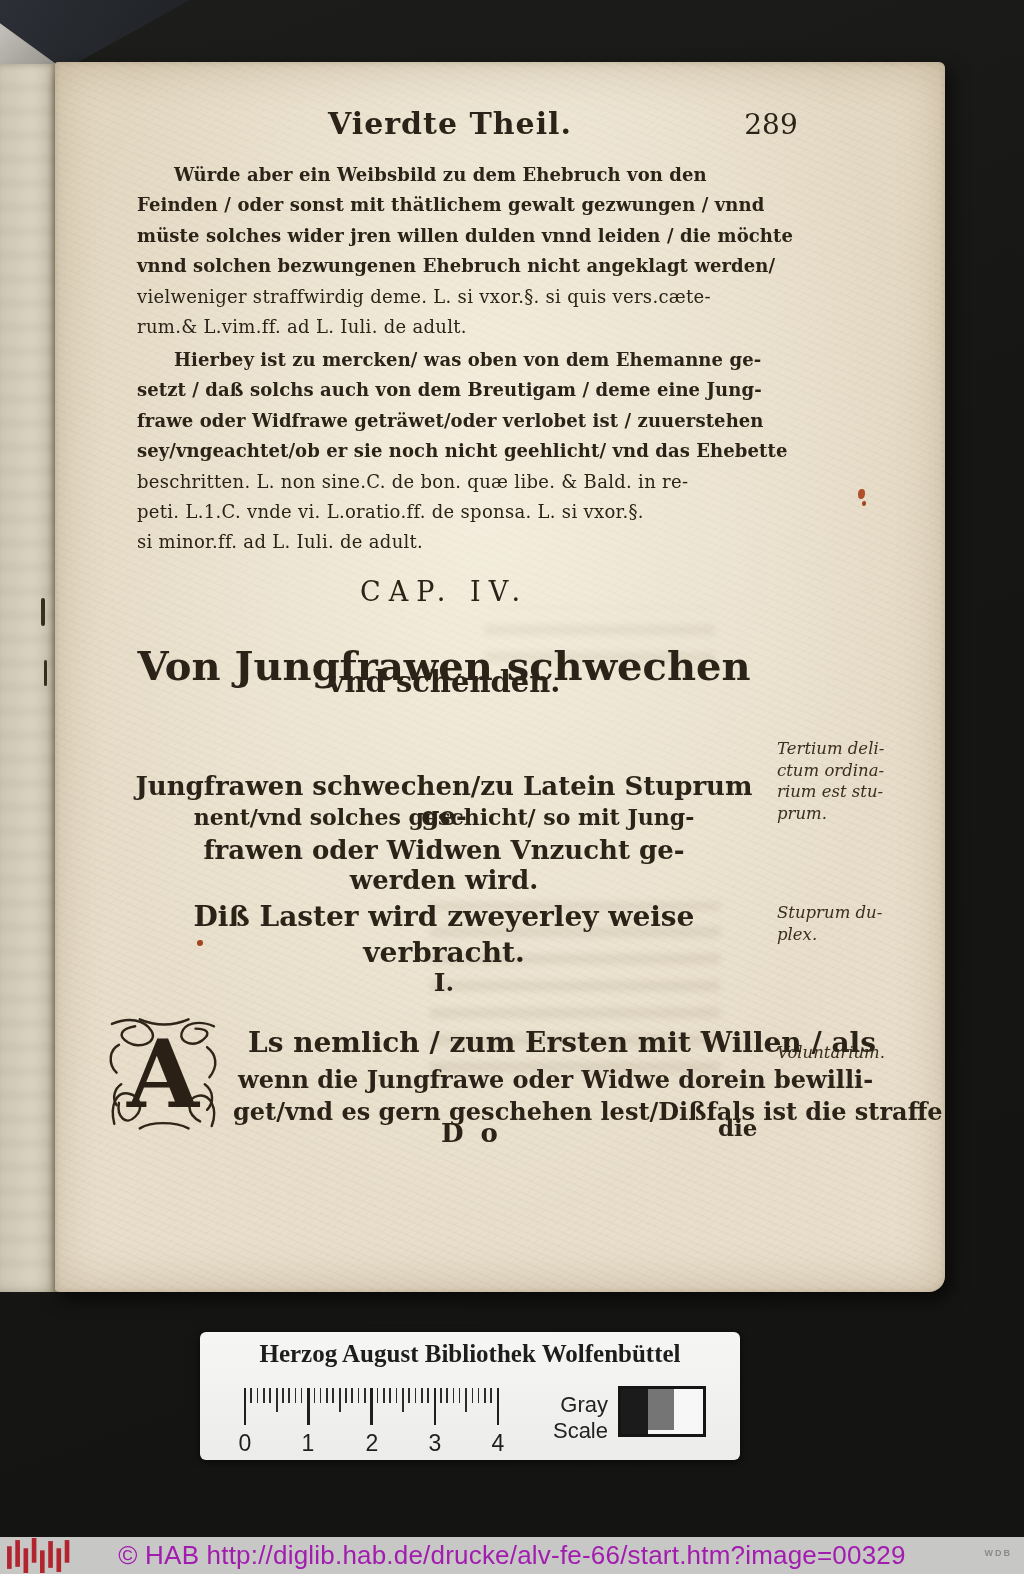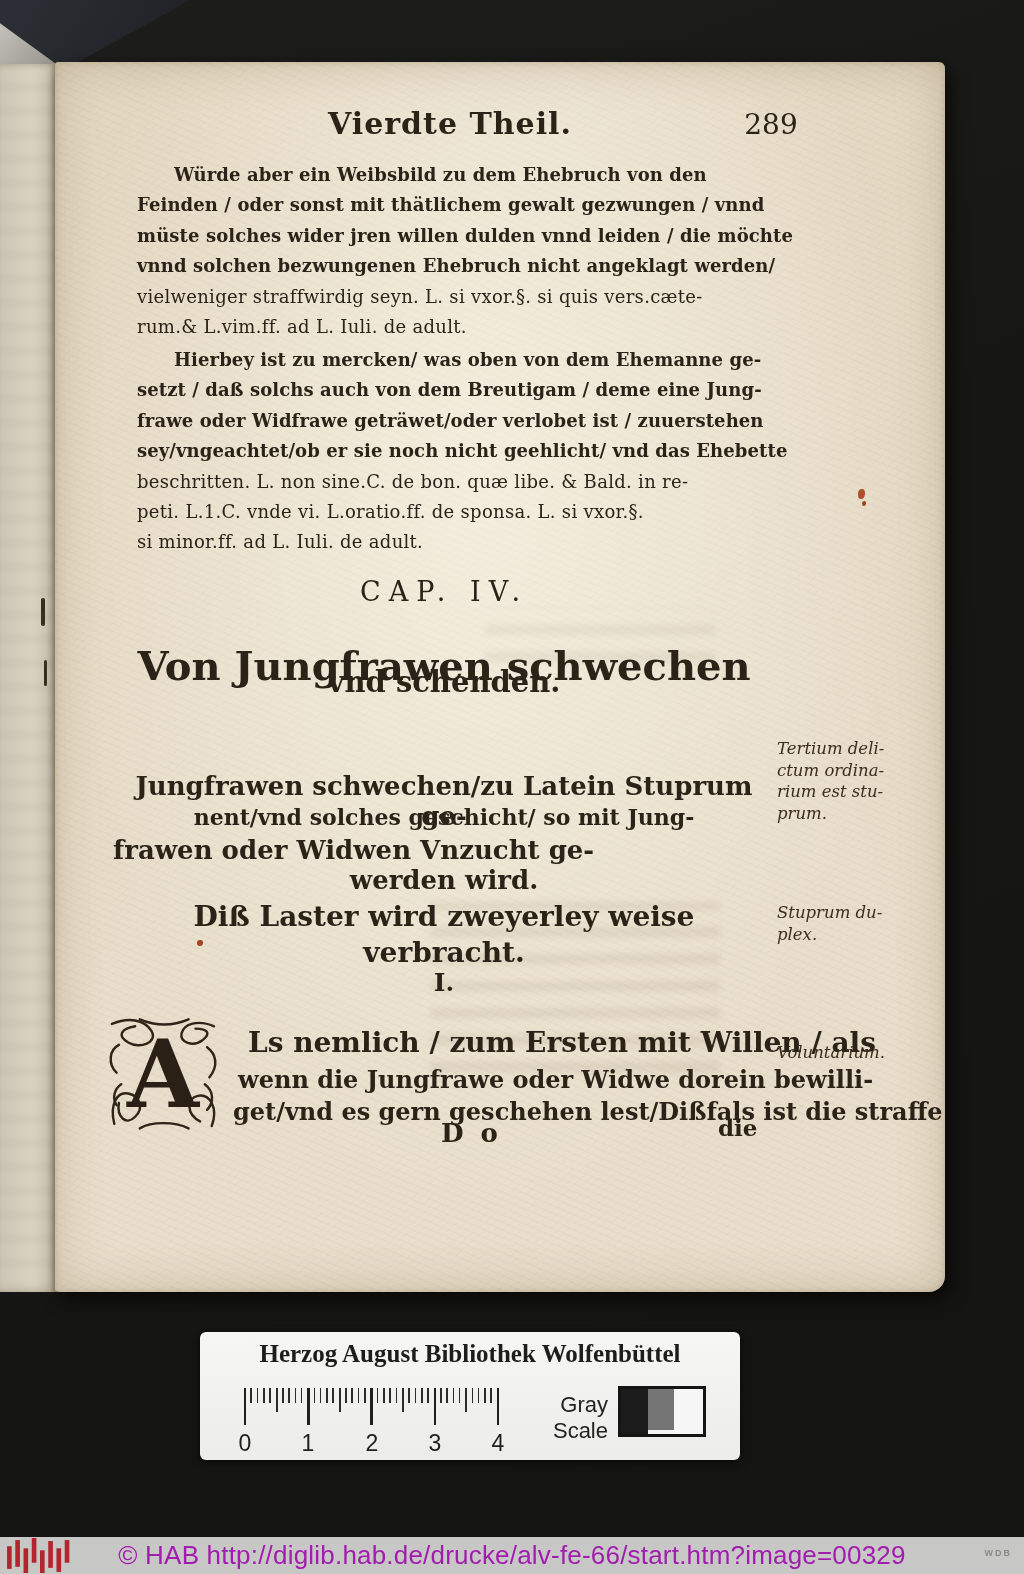--- a/index.html
+++ b/index.html
@@ -54,21 +54,21 @@
   
   .capline{left:58px;top:514px;width:662px;text-align:center;
     font-size:27px;letter-spacing:8px;font-weight:normal;}
   .chap1{left:58px;top:580px;width:662px;text-align:center;font-size:40px;font-weight:bold;}
   .chap2{left:58px;top:603px;width:662px;text-align:center;font-size:29px;font-weight:bold;}
   
   .secline{width:662px;font-weight:bold;}
   .s1l1{left:58px;top:674px;font-size:29px;letter-spacing:-1px;text-align:left;}
   .s1l2{left:58px;top:709px;font-size:26px;text-align:center;}
   .s1l3{left:58px;top:742px;font-size:22px;text-align:center;}
-  .s1l4{left:58px;top:773px;font-size:26px;}
+  .s1l4{left:58px;top:773px;font-size:26px;text-align:center;}
   .s1l5{left:58px;top:803px;font-size:26px;text-align:center;}
   .s2l1{left:58px;top:838px;font-size:28px;text-align:center;}
   .s2l2{left:58px;top:874px;font-size:28px;text-align:center;}
   .numeral{left:58px;top:906px;width:662px;text-align:center;font-size:25px;font-weight:bold;}
   
   .mnote{left:722px;width:165px;font-style:italic;font-size:16.5px;line-height:21.5px;
     color:#3a2f1f;}
   .mn1{top:676px;} .mn2{top:840px;} .mn3{top:980px;}
   
   .initial-box{left:50px;top:952px;width:116px;height:122px;}
@@ -136,21 +136,21 @@
   <div class="speck sp3"></div>
 
   <div class="running-title">Vierdte Theil.</div>
   <div class="page-number">289</div>
 
   <div class="para para1">
     <span class="ln indent">Würde aber ein Weibsbild zu dem Ehebruch von den</span>
     <span class="ln">Feinden / oder sonst mit thätlichem gewalt gezwungen / vnnd</span>
     <span class="ln">müste solches wider jren willen dulden vnnd leiden / die möchte</span>
     <span class="ln">vnnd solchen bezwungenen Ehebruch nicht angeklagt werden/</span>
-    <span class="ln latin">vielweniger straffwirdig seyn. L. si vxor.§. si quis vers.cæte-</span>
+    <span class="ln latin">vielweniger straffwirdig deme. L. si vxor.§. si quis vers.cæte-</span>
     <span class="ln latin">rum.&amp; L.vim.ff. ad L. Iuli. de adult.</span>
   </div>
 
   <div class="para para2">
     <span class="ln indent">Hierbey ist zu mercken/ was oben von dem Ehemanne ge-</span>
     <span class="ln">setzt / daß solchs auch von dem Breutigam / deme eine Jung-</span>
     <span class="ln">frawe oder Widfrawe geträwet/oder verlobet ist / zuuerstehen</span>
     <span class="ln">sey/vngeachtet/ob er sie noch nicht geehlicht/ vnd das Ehebette</span>
     <span class="ln latin">beschritten. L. non sine.C. de bon. quæ libe. &amp; Bald. in re-</span>
     <span class="ln latin">peti. L.1.C. vnde vi. L.oratio.ff. de sponsa. L. si vxor.§.</span>

